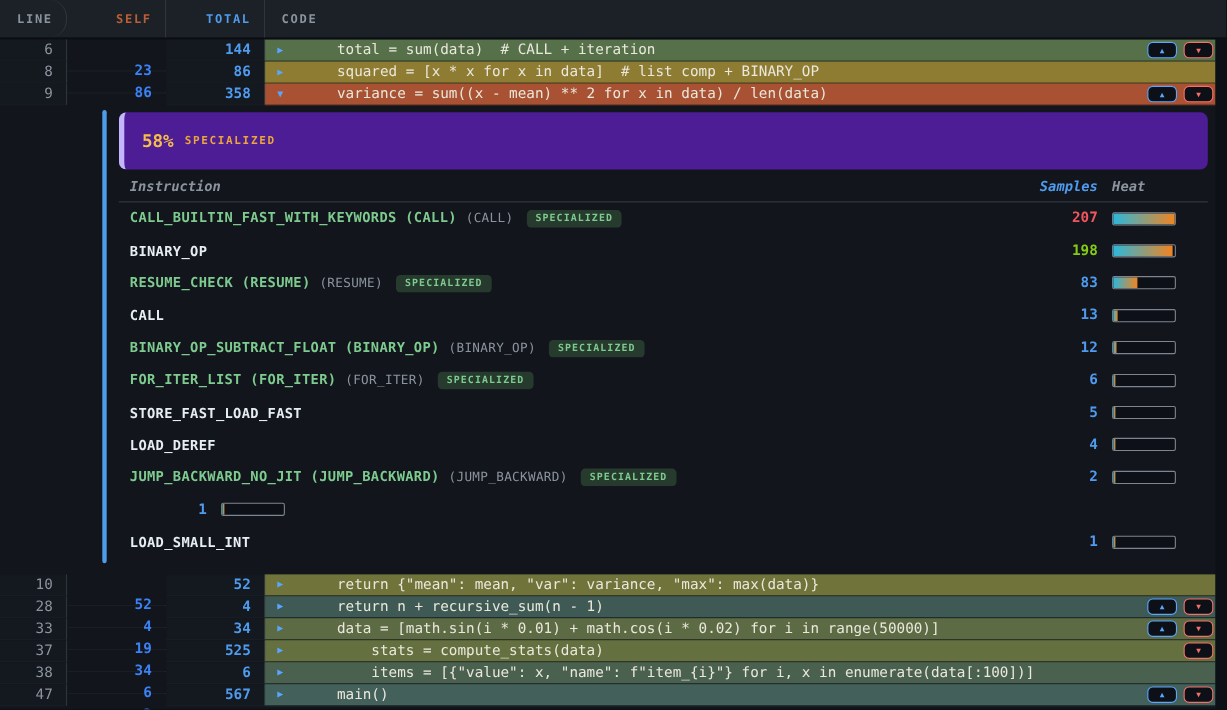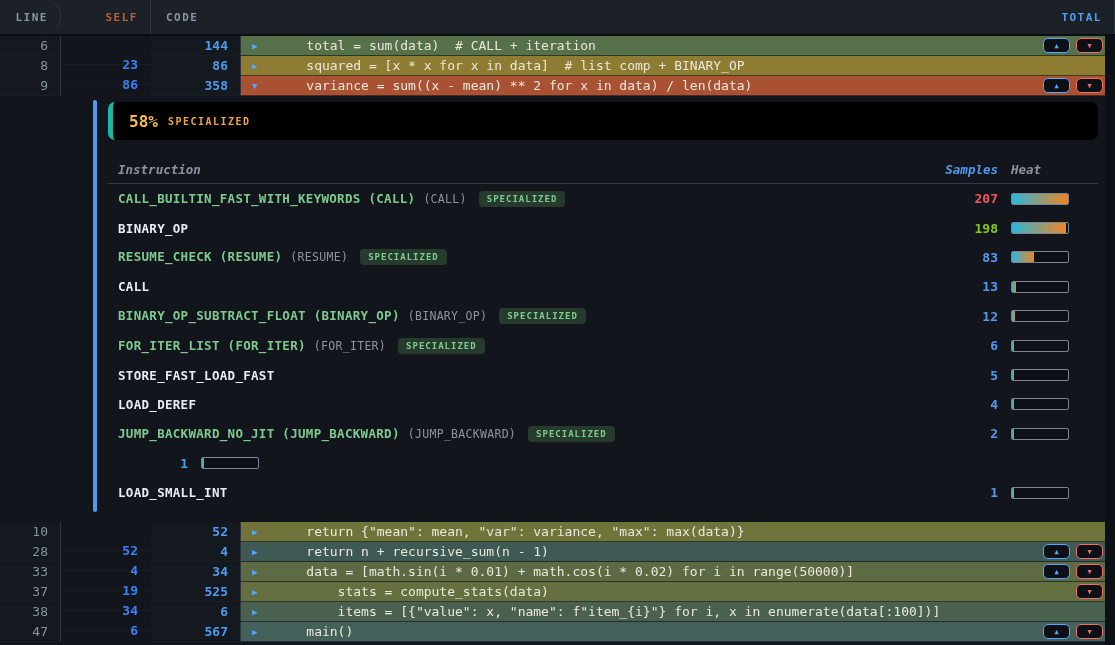--- a/index.html
+++ b/index.html
@@ -29,22 +29,22 @@
   .code-text{white-space:pre;overflow:hidden;}
   .row-buttons{margin-left:auto;display:flex;gap:6px;padding-left:8px;padding-right:2px;flex:none;}
   .pbtn{width:27px;height:15px;border-radius:5px;background:#0d1117;display:flex;align-items:center;
         justify-content:center;font-size:7px;padding:0;cursor:pointer;
         font-family:"DejaVu Sans Mono",monospace;}
   .pbtn.up{border:1.5px solid #58a6ff;color:#58a6ff;}
   .pbtn.down{border:1.5px solid #f47067;color:#f47067;}
   
   .panel{height:426px;position:relative;background:#12161c;}
   .accent{position:absolute;left:93px;top:4px;width:4px;height:412px;background:#4d9de8;border-radius:2px;}
-  .banner{position:absolute;left:108px;right:17px;top:6px;height:38px;background:#000000;
-          border-left:5px solid #14b8a6;border-radius:7px;display:flex;align-items:center;
+  .banner{position:absolute;left:108px;right:17px;top:6px;height:52px;background:#4c1d95;
+          border-left:5px solid #c4b5fd;border-radius:7px;display:flex;align-items:center;
           box-sizing:border-box;padding:0 16px;}
   .banner .pct{color:#f7bd4a;font-size:16px;font-weight:bold;}
   .banner .slabel{color:#eba43e;font-size:10px;font-weight:bold;letter-spacing:1.5px;margin-left:10px;}
   .banner .meta{margin-left:auto;color:#8b949e;font-size:11px;}
   .ihead{position:absolute;left:108px;right:17px;top:60px;height:28px;display:flex;align-items:center;
          border-bottom:1px solid #343b44;box-sizing:border-box;font-size:12.5px;font-weight:bold;
          color:#8b949e;padding-left:10px;font-style:italic;}
   .ihead .h-instr{flex:1;}
   .ihead .h-samples{width:70px;text-align:right;color:#4f9bef;}
   .ihead .h-heat{width:100px;padding-left:13px;box-sizing:border-box;}
@@ -65,22 +65,22 @@
   .scroll-track{position:absolute;top:36px;right:0;width:10px;bottom:0;background:#0d1117;}
 </style>
 </head>
 <body>
 
 <div class="app">
 
   <div class="thead">
     <div class="hc line">LINE</div>
     <div class="hc self">SELF</div>
+    <div class="hc total">TOTAL</div>
     <div class="hc code">CODE</div>
-    <div class="hc total">TOTAL</div>
   </div>
 
   <div id="top-rows">
       <div class="row">
         <div class="cell line">6</div>
         <div class="cell self">23</div>
         <div class="cell total">144</div>
         <div class="codecell" style="background: rgb(86, 112, 74);">
           <span class="arrow">▶</span>
           <span class="code-text">    total = sum(data)  # CALL + iteration</span>

